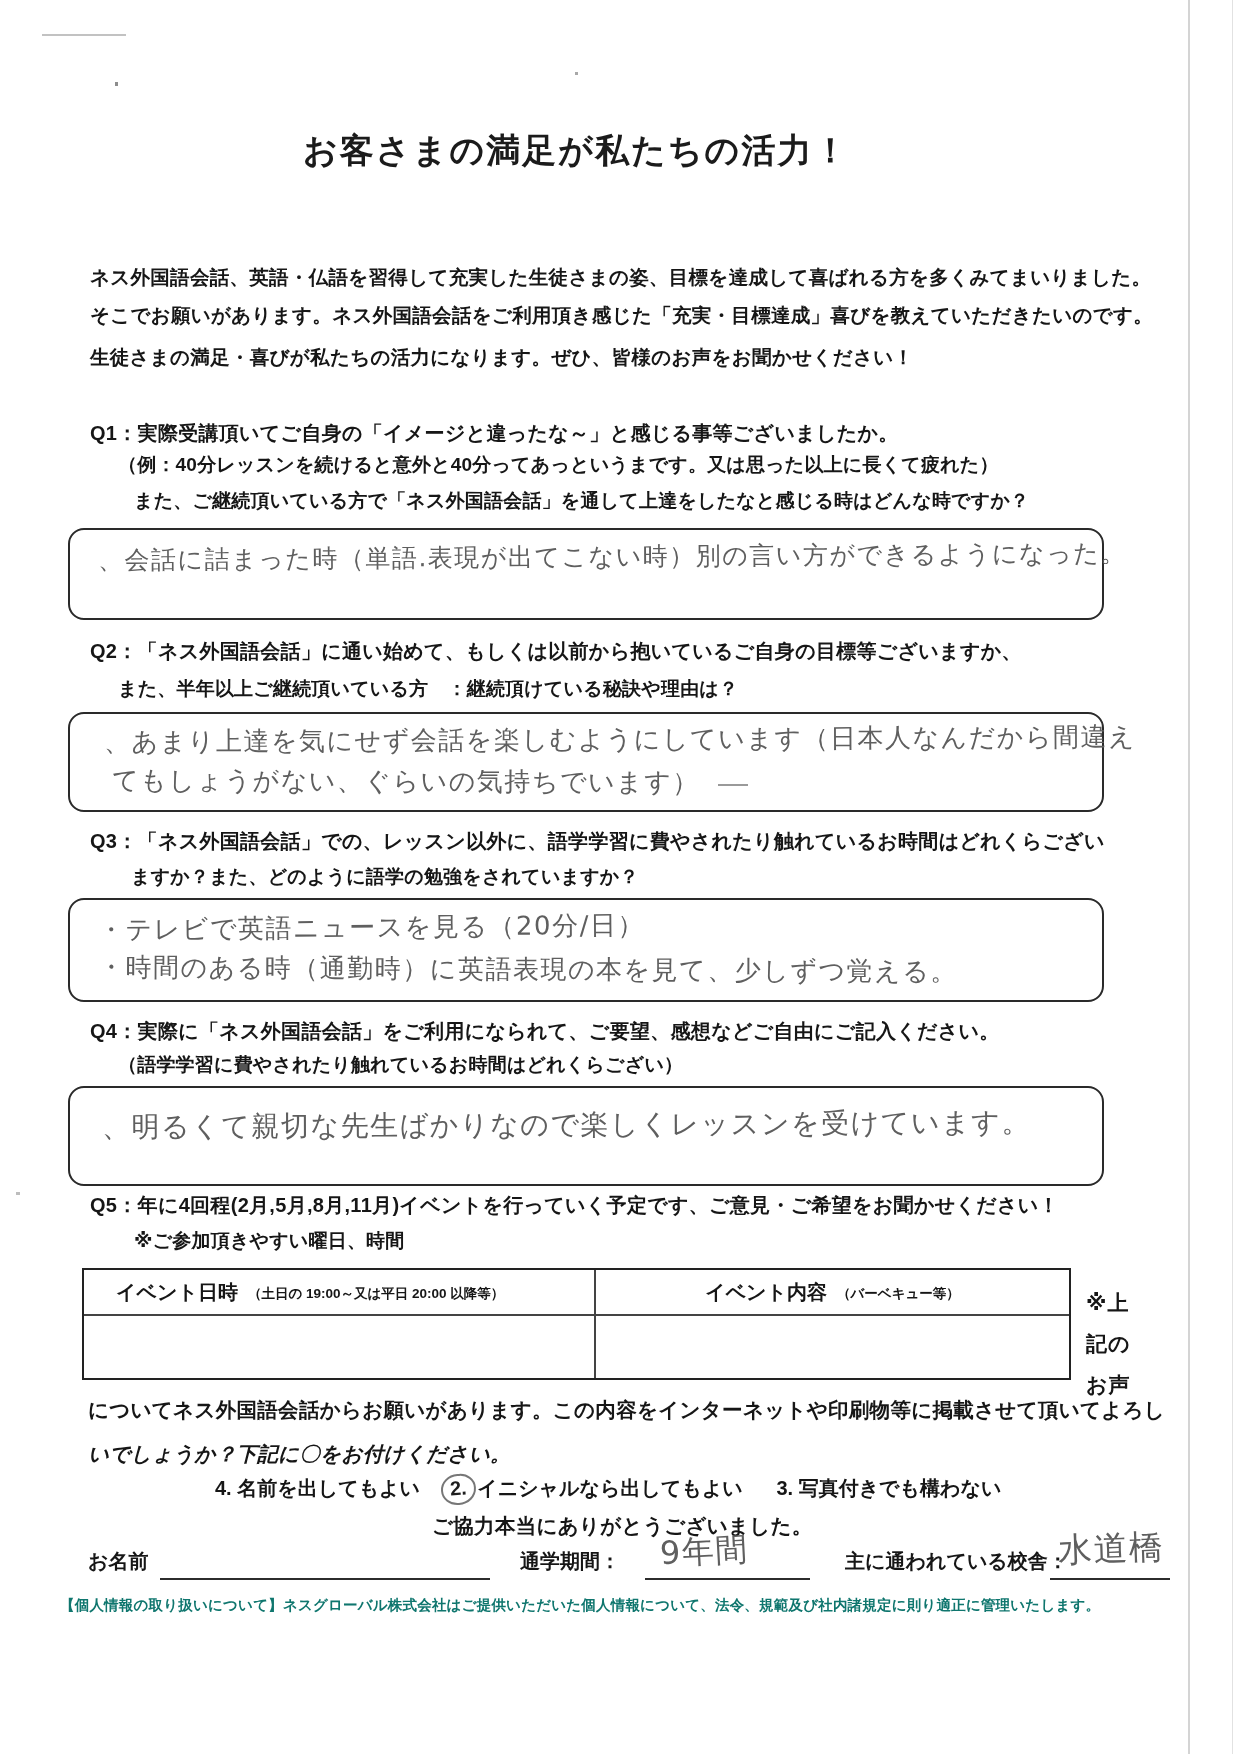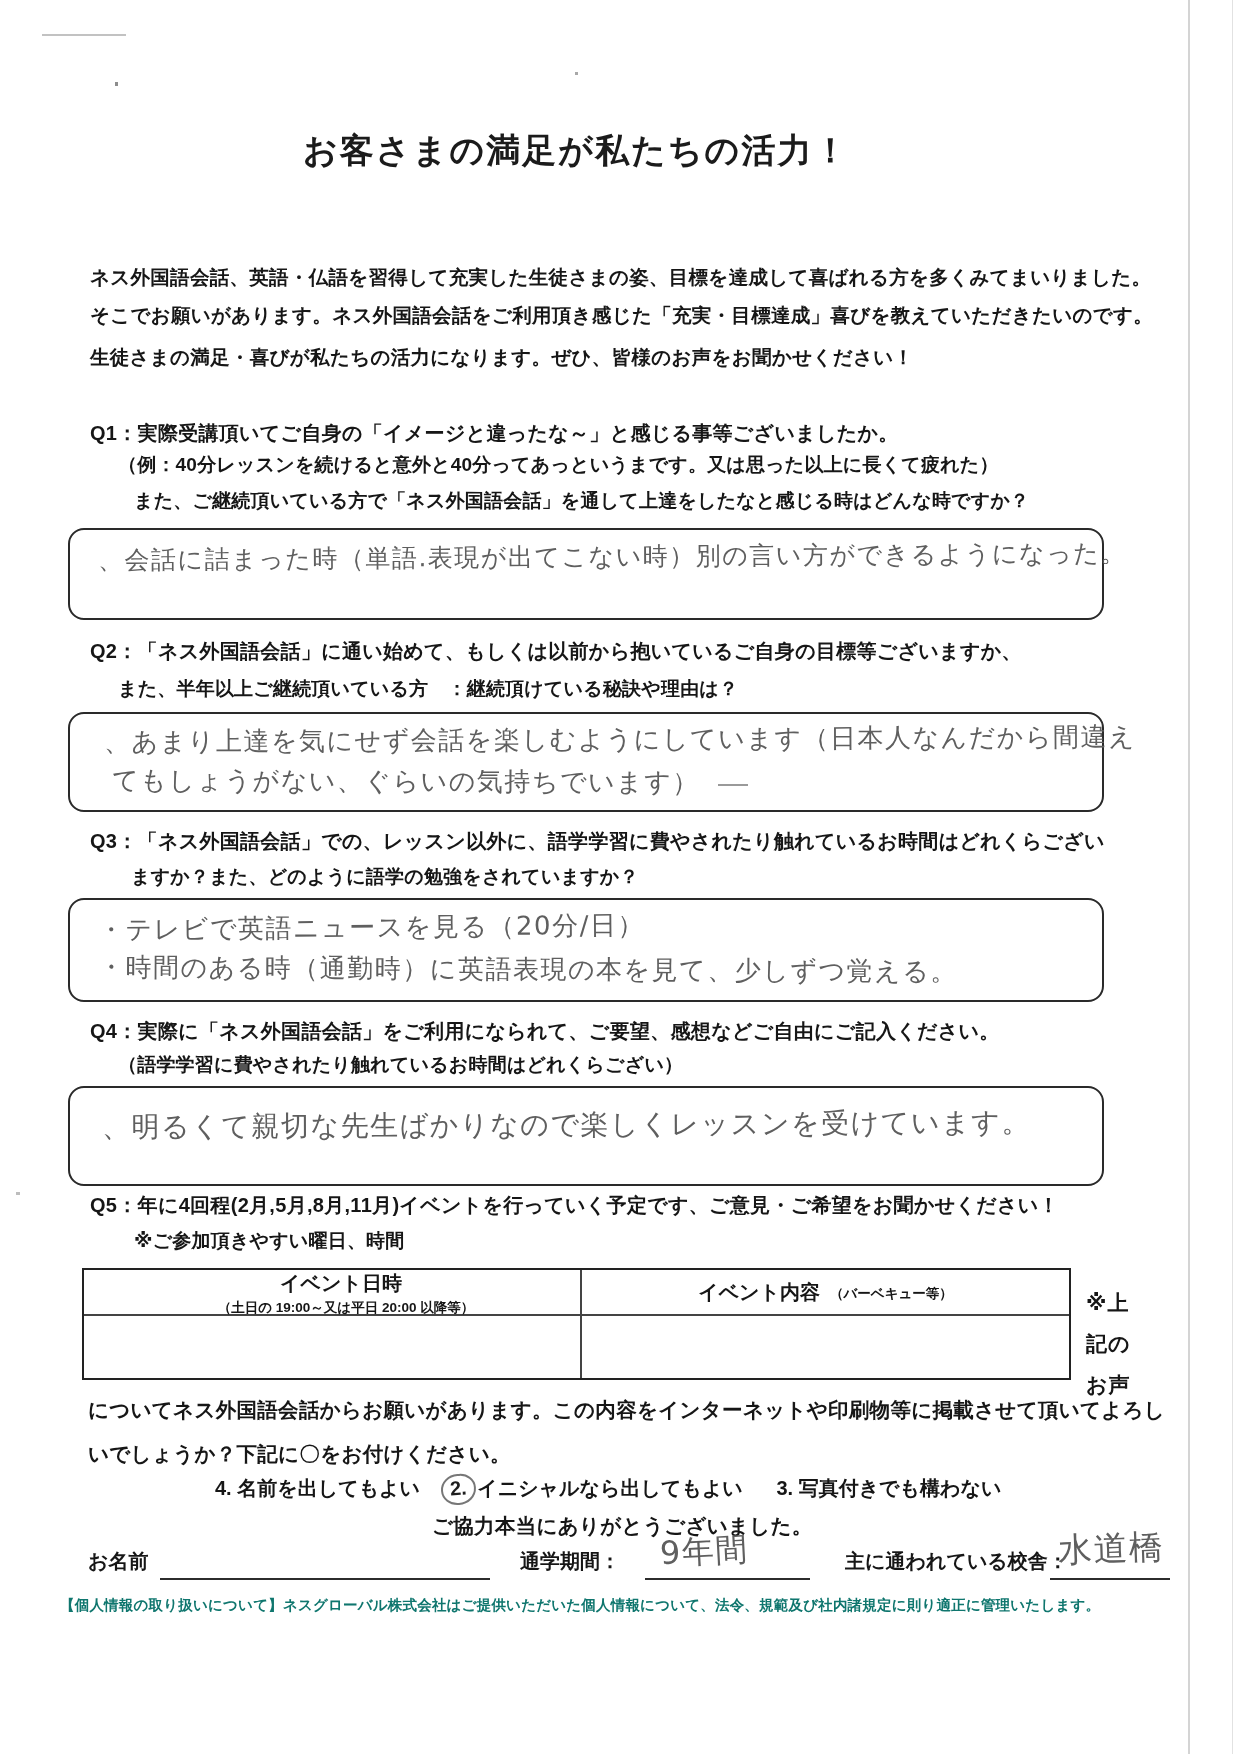--- a/index.html
+++ b/index.html
@@ -30,21 +30,21 @@
     white-space:nowrap;
   }
   .evt-table{
     position:absolute;
     border:2px solid #222;
     display:flex;
     flex-direction:column;
   }
   .evt-head{display:flex;border-bottom:2px solid #444;height:44px;}
   .evt-body{display:flex;flex:1;}
-  .evt-col1{width:478px;border-right:2px solid #444;display:flex;align-items:center;padding-left:18px;flex-direction:column;}
+  .evt-col1{width:478px;border-right:2px solid #444;display:flex;align-items:center;padding-left:32px;}
   .evt-col2{flex:1;display:flex;align-items:center;justify-content:center;}
   .evt-label{font-size:20px;font-weight:700;}
   .evt-note{font-size:13.5px;font-weight:700;margin-left:10px;position:relative;top:2px;}
   .sidenote{
     font-size:21px;font-weight:700;
     width:46px;line-height:41px;letter-spacing:1px;
     word-break:break-all;white-space:normal;
   }
   .consent{font-size:20.5px;font-weight:700;letter-spacing:0.3px;}
   .opt{font-size:20px;font-weight:700;}
@@ -124,21 +124,21 @@
     </div>
     <div class="evt-body">
       <div class="evt-col1"></div>
       <div class="evt-col2"></div>
     </div>
   </div>
 
   <div class="abs sidenote" style="left:1086px;top:1282px;">※上記のお声</div>
 
   <div class="abs consent" style="left:88px;top:1396px;">についてネス外国語会話からお願いがあります。この内容をインターネットや印刷物等に掲載させて頂いてよろし</div>
-  <div class="abs consent" style="left:88px;top:1440px;">いでしょうか？下記に〇をお付けください。</div>
+  <div class="abs consent" style="left:88px;top:1440px;font-style:italic;">いでしょうか？下記に〇をお付けください。</div>
 
   <div class="abs" style="left:215px;top:1474px;">
     <span class="opt">4. 名前を出してもよい</span>
     <span class="opt" style="margin-left:14px;">
       <span class="circled hw" style="font-family:'Liberation Sans',sans-serif;color:#1d1d1d;font-size:20px;font-weight:700;letter-spacing:0;">2.</span><span>イニシャルなら出してもよい</span>
     </span>
     <span class="opt" style="margin-left:28px;">3. 写真付きでも構わない</span>
   </div>
 
   <div class="abs consent" style="left:432px;top:1512px;">ご協力本当にありがとうございました。</div>

